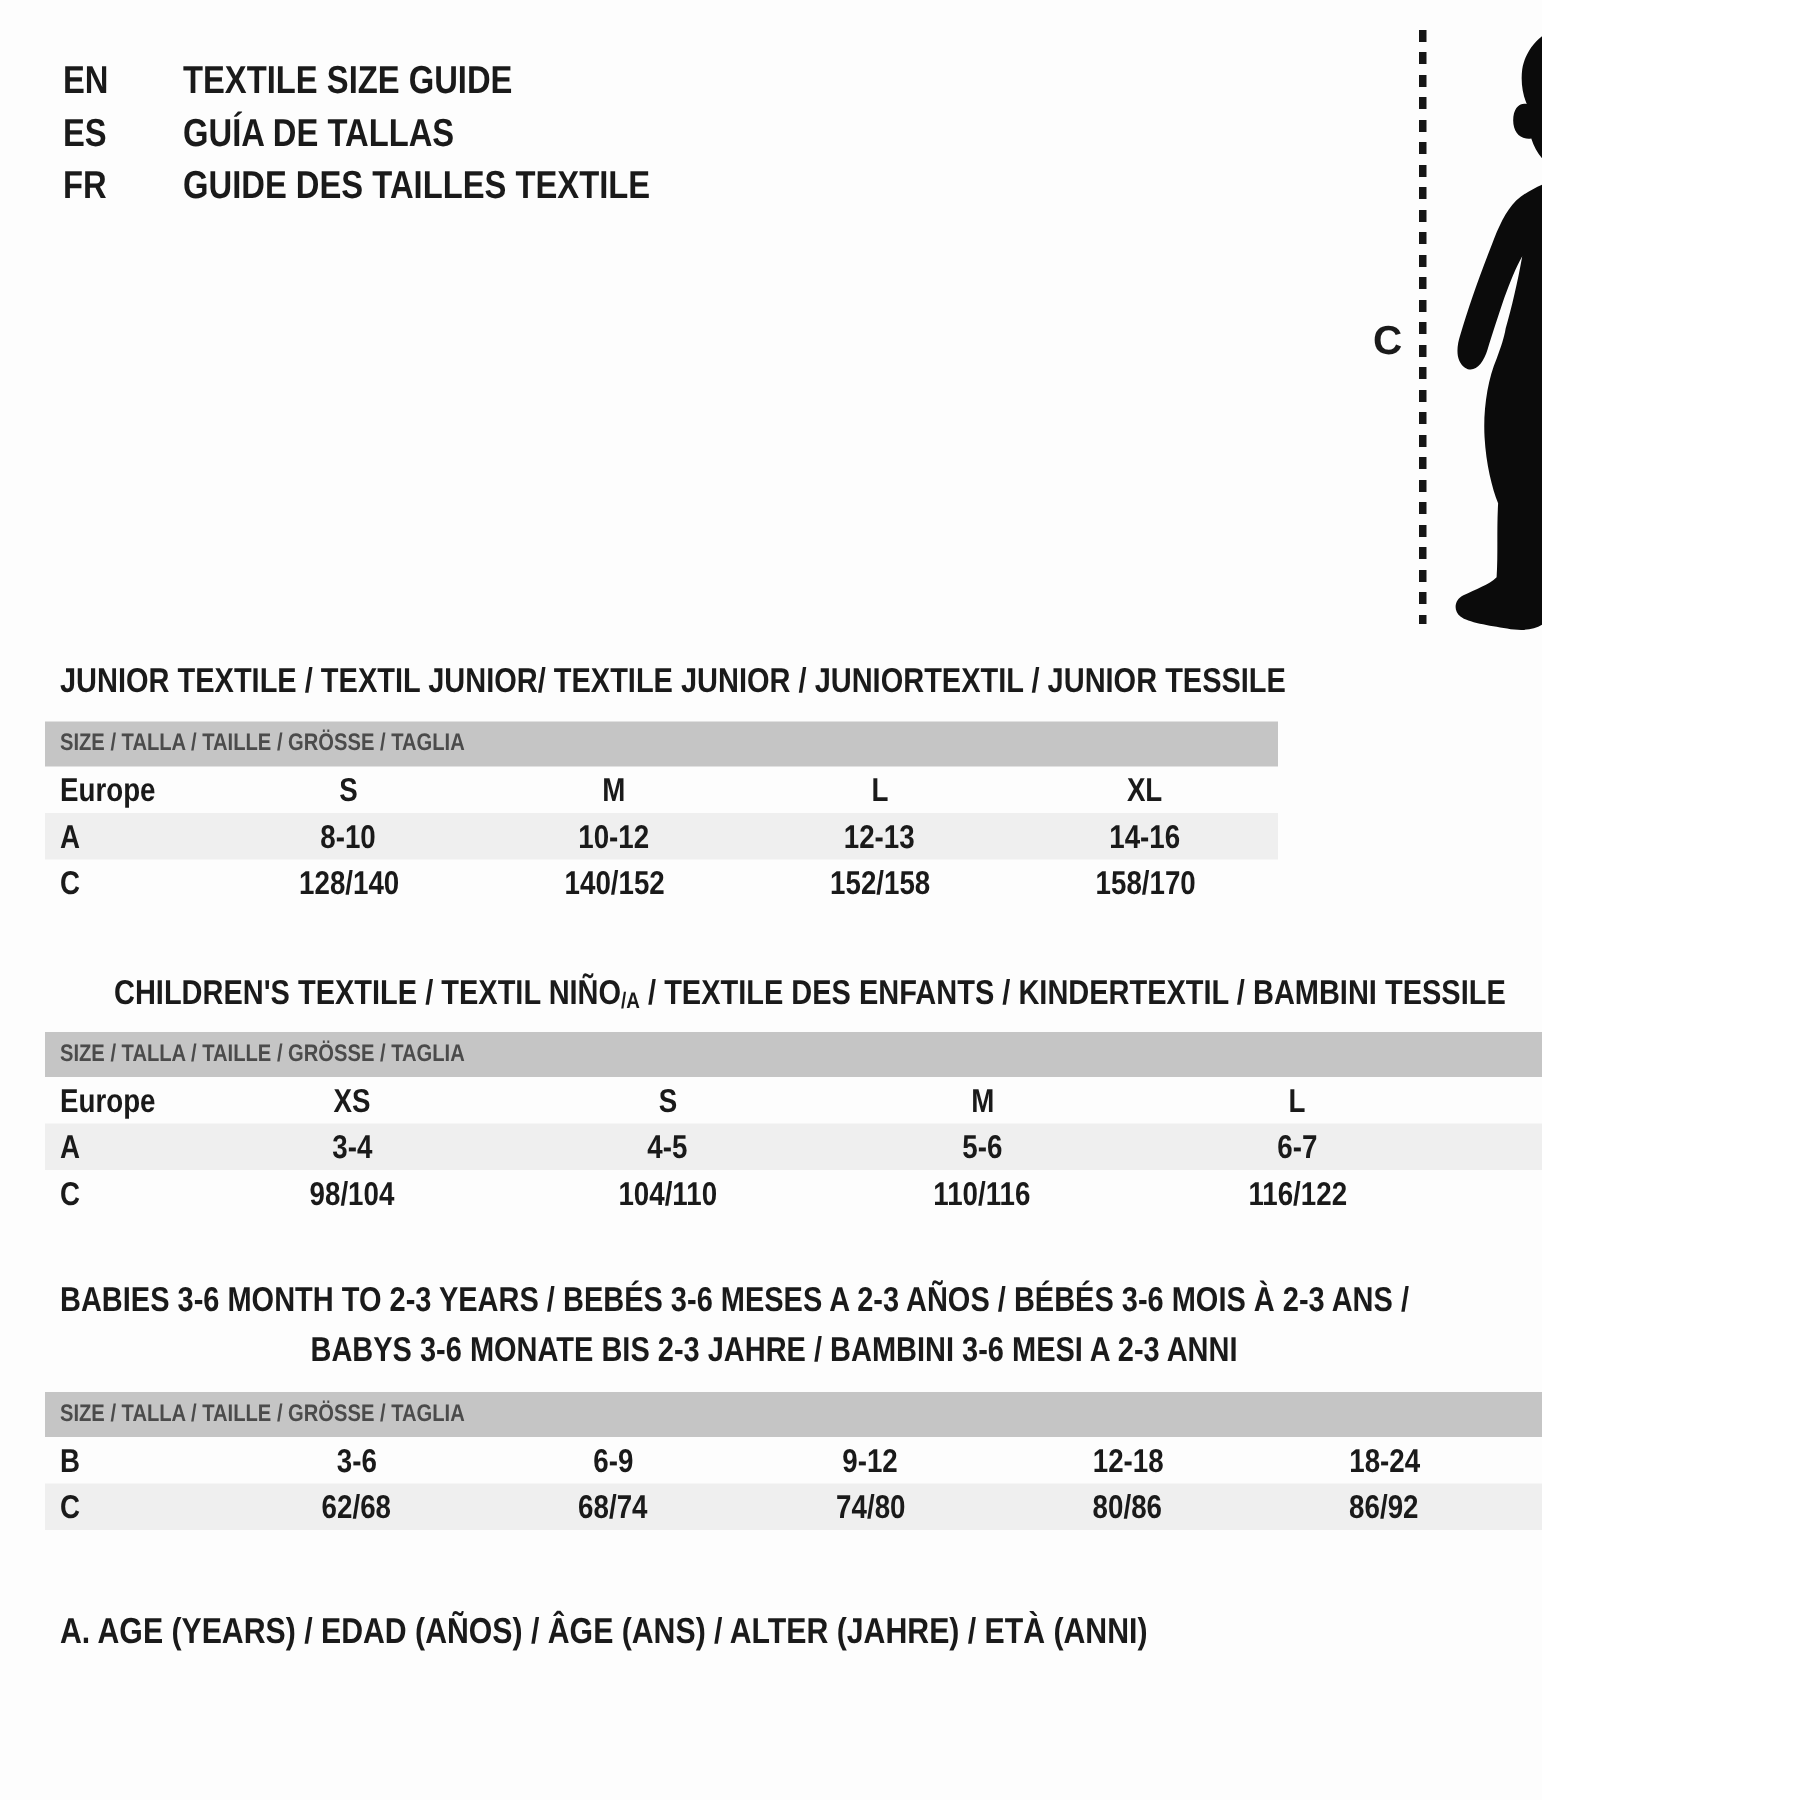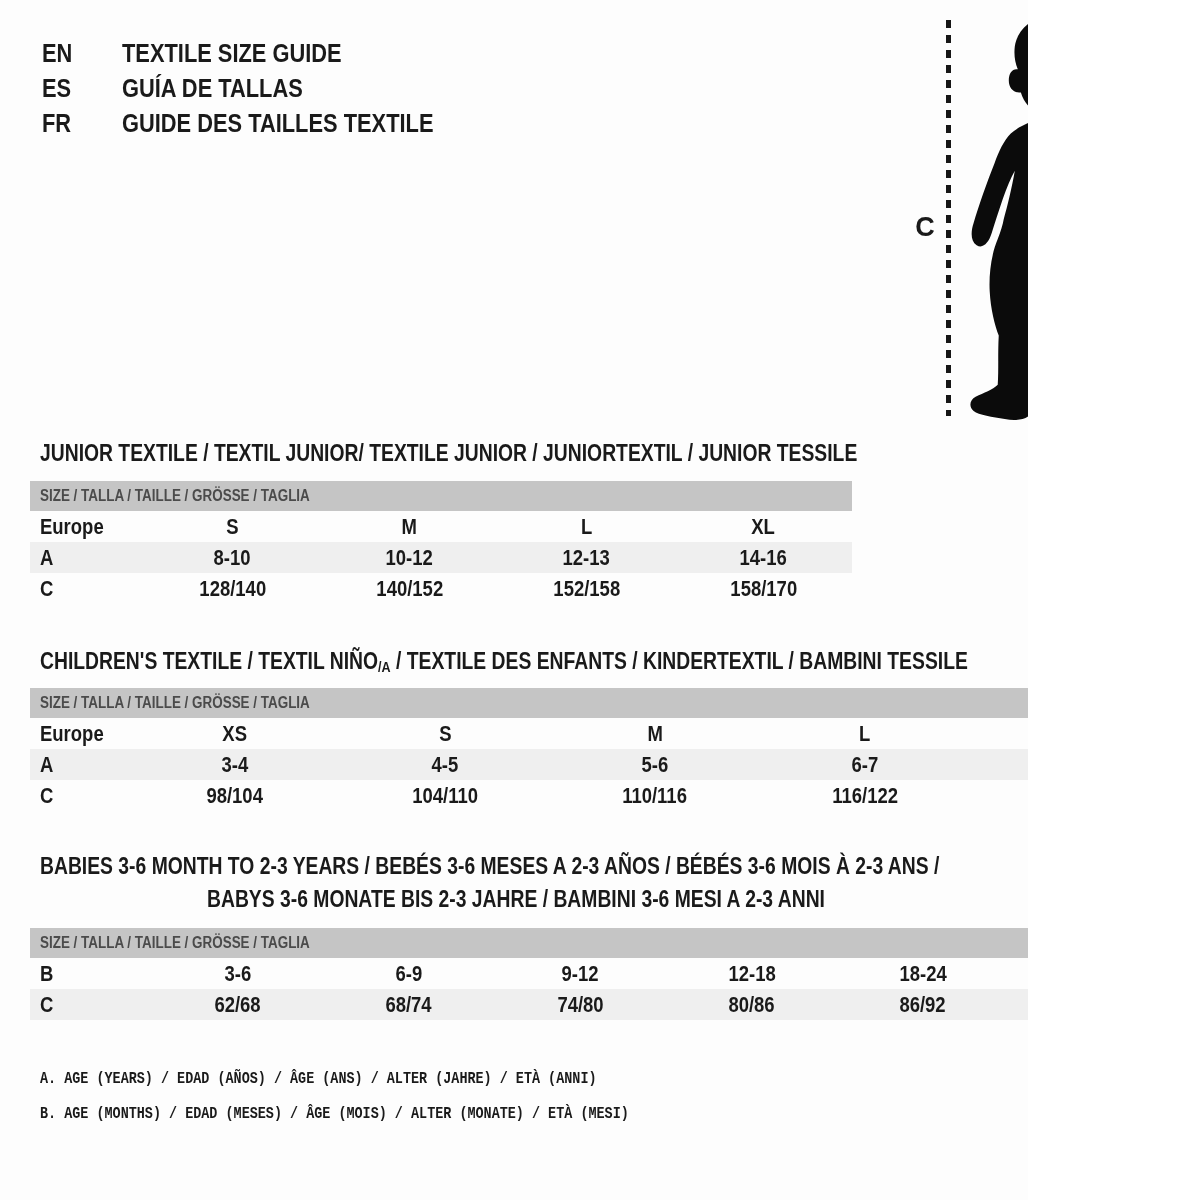--- a/index.html
+++ b/index.html
@@ -41,21 +41,21 @@
     height:30px;display:flex;align-items:center;padding-left:10px;box-sizing:border-box;
     background:var(--bar-bg);color:var(--bar-text);font-size:16px;
   }
   .trow{height:31px;display:flex;align-items:center;font-size:22px;}
   .trow.shaded{background:var(--row-shade);}
   .cell-label{padding-left:10px;box-sizing:border-box;flex:none;}
   .cell{flex:1;display:flex;justify-content:center;}
 
   
   .legend{position:absolute;left:40px;top:1070px;}
-  .legend-line{height:35px;display:flex;font-size:16px;font-family:Liberation Mono, monospace;}
+  .legend-line{height:35px;display:flex;align-items:center;font-size:24px;}
 </style>
 </head>
 <body>
 
 <div class="page">
 
   <div class="lang-block">
       <div class="lang-row">
         <span class="lang-code cond">EN</span>
         <span class="lang-title cond">TEXTILE SIZE GUIDE</span>
@@ -172,21 +172,21 @@
             <span class="cond-c">140/152</span>
           </div>
           <div class="cell">
             <span class="cond-c">152/158</span>
           </div>
           <div class="cell">
             <span class="cond-c">158/170</span>
           </div>
         </div>
       </div>
-      <div class="sec-title" style="top: 645px;">
+      <div class="sec-title" style="top: 645px; margin-left: 36px;">
         <div class="t-line"><span class="cond">CHILDREN'S TEXTILE / TEXTIL NIÑO<span class="sub">/A</span> / TEXTILE DES ENFANTS / KINDERTEXTIL / BAMBINI TESSILE</span></div>
       </div>
       <div class="sec-table" style="top: 688px; width: 1150px;">
         <div class="size-bar">
           <span class="cond">SIZE / TALLA / TAILLE / GRÖSSE / TAGLIA</span>
         </div>
         <div class="trow">
           <div class="cell-label" style="width: 100px;"><span class="cond">Europe</span></div>
           <div class="cell">
             <span class="cond-c">XS</span>
@@ -291,18 +291,15 @@
             <span class="cond-c">92/98</span>
           </div>
         </div>
       </div>
     </div>
 
   <div class="legend">
       <div class="legend-line">
         <span class="cond">A. AGE (YEARS) / EDAD (AÑOS) / ÂGE (ANS) / ALTER (JAHRE) / ETÀ (ANNI)</span>
       </div>
-      <div class="legend-line">
-        <span class="cond">B. AGE (MONTHS) / EDAD (MESES) / ÂGE (MOIS) / ALTER (MONATE) / ETÀ (MESI)</span>
-      </div>
     </div>
 
 </div>
 
 </body></html>

